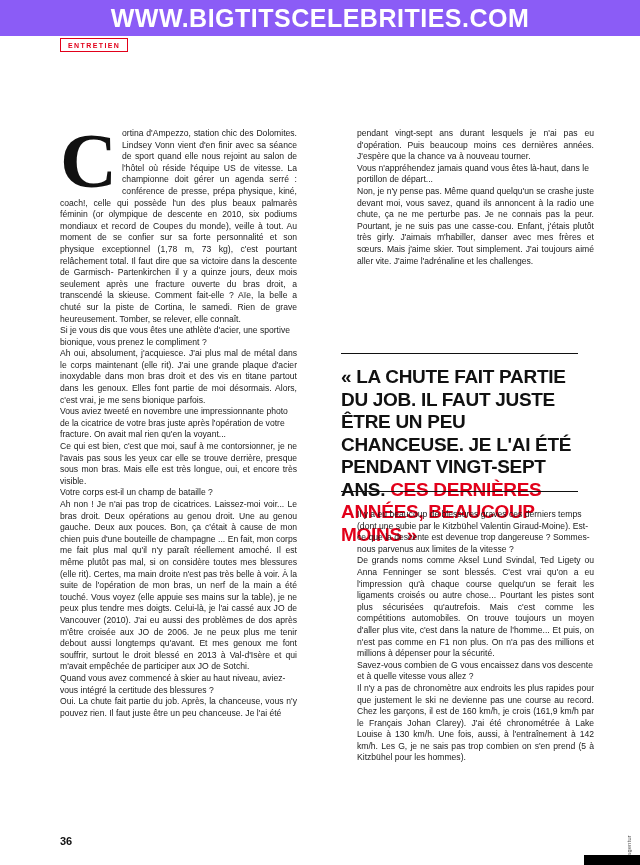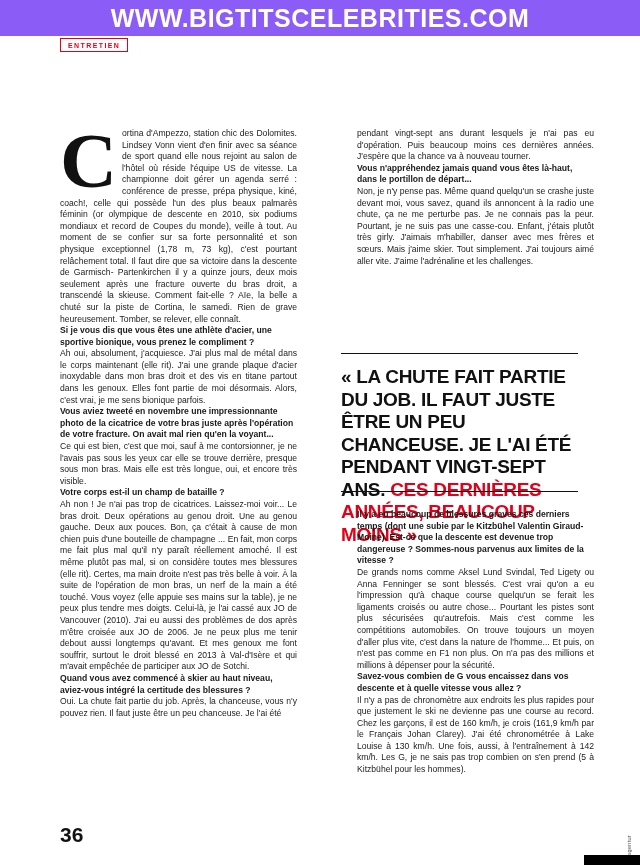--- a/index.html
+++ b/index.html
@@ -72,21 +72,21 @@
   .col-left  { left: 60px; }
   .col-right { left: 341px; margin-left: 16px; }
 
   .col p {
     margin: 0 0 0 0;
     text-indent: 0;
   }
   .col p + p { margin-top: 0; }
 
   .q {
-    font-weight: bold;
+    font-weight: normal;
     margin-top: 9px;
     margin-bottom: 2px;
     text-indent: 26px;
     text-align: left;
   }
   .q.noindent { text-indent: 0; }
 
   .a { margin-bottom: 0; }
 
   
@@ -132,21 +132,21 @@
     height: 1px;
     background: #111;
   }
 
   
   .folio {
     position: absolute;
     left: 60px;
     bottom: 18px;
     font-weight: bold;
-    font-size: 21px;
+    font-size: 11px;
     color: #111;
   }
 
   
   .credit {
     position: absolute;
     right: 8px;
     bottom: 30px;
     font-size: 5.5px;
     color: #555;

